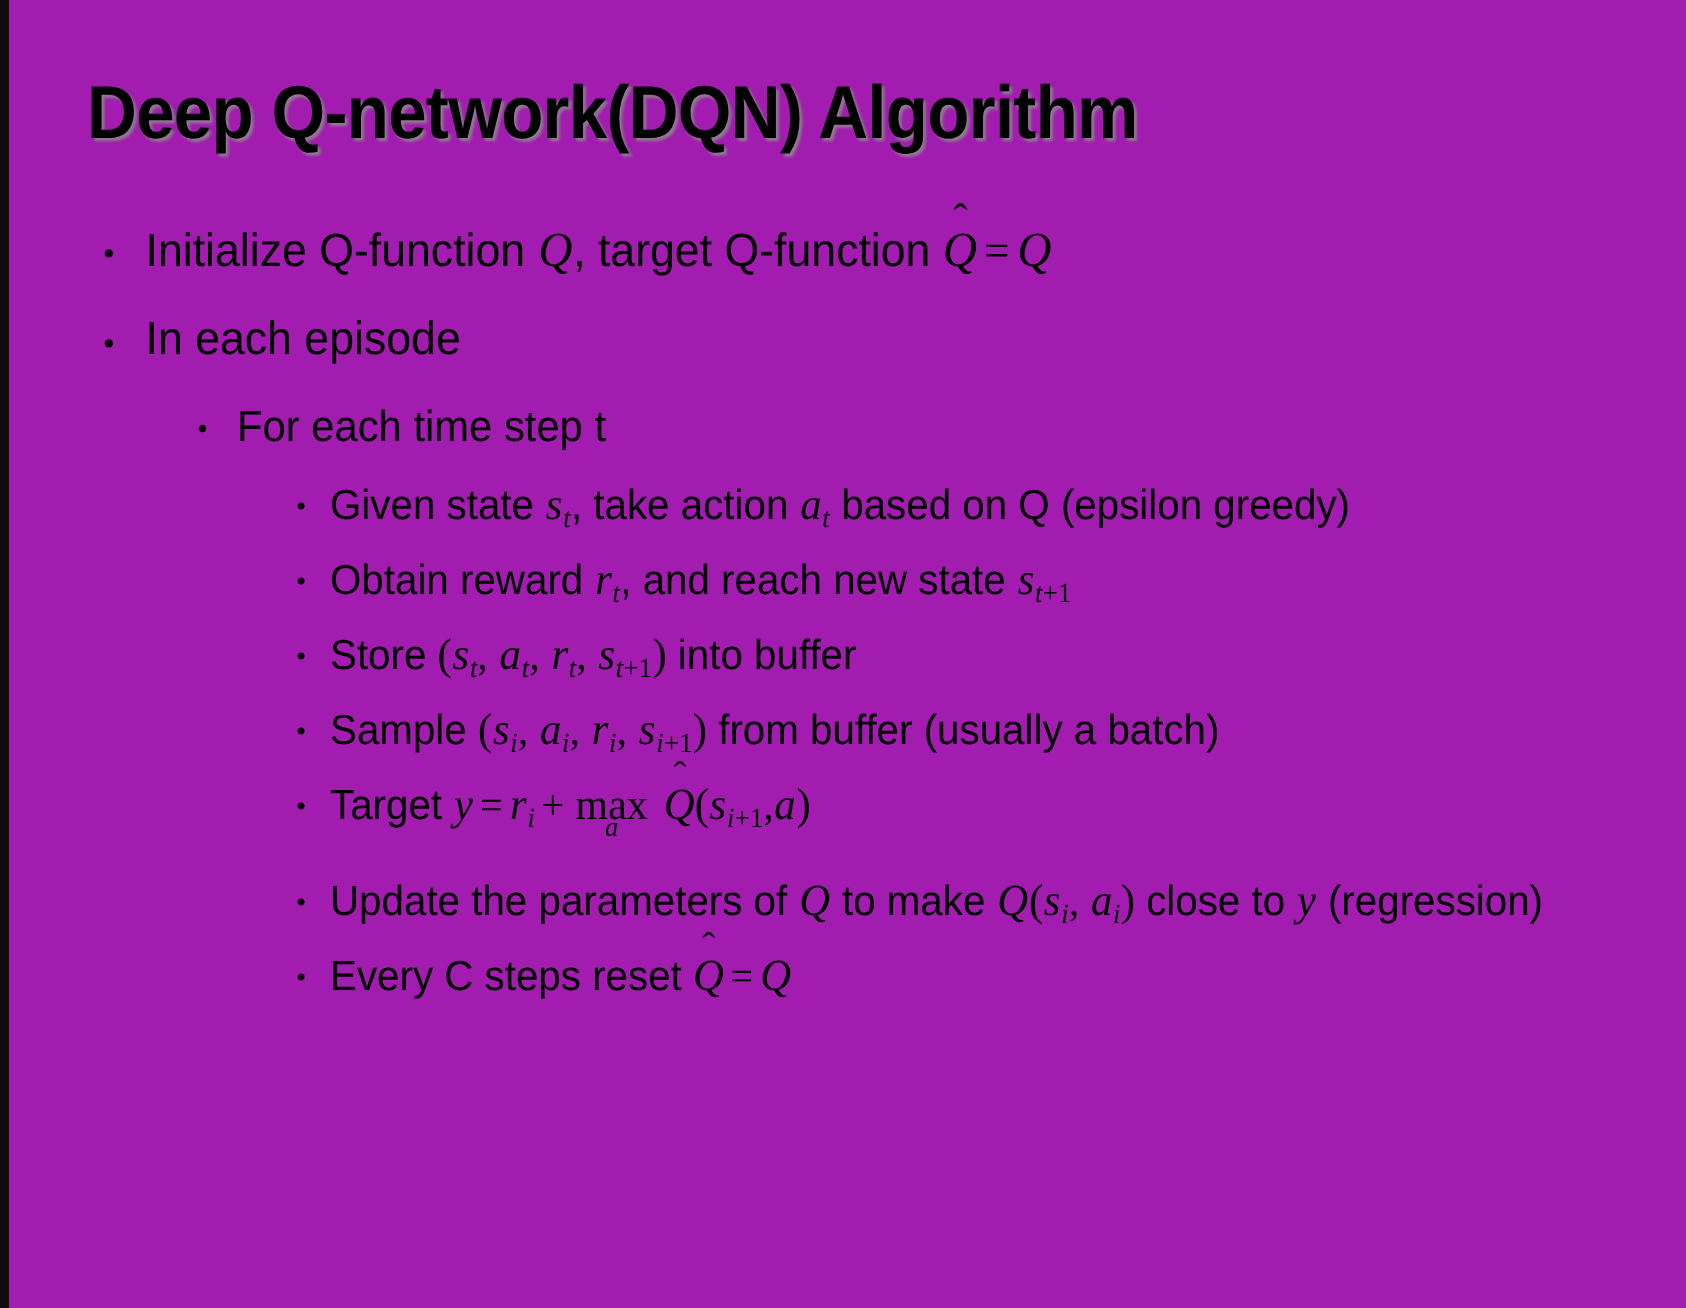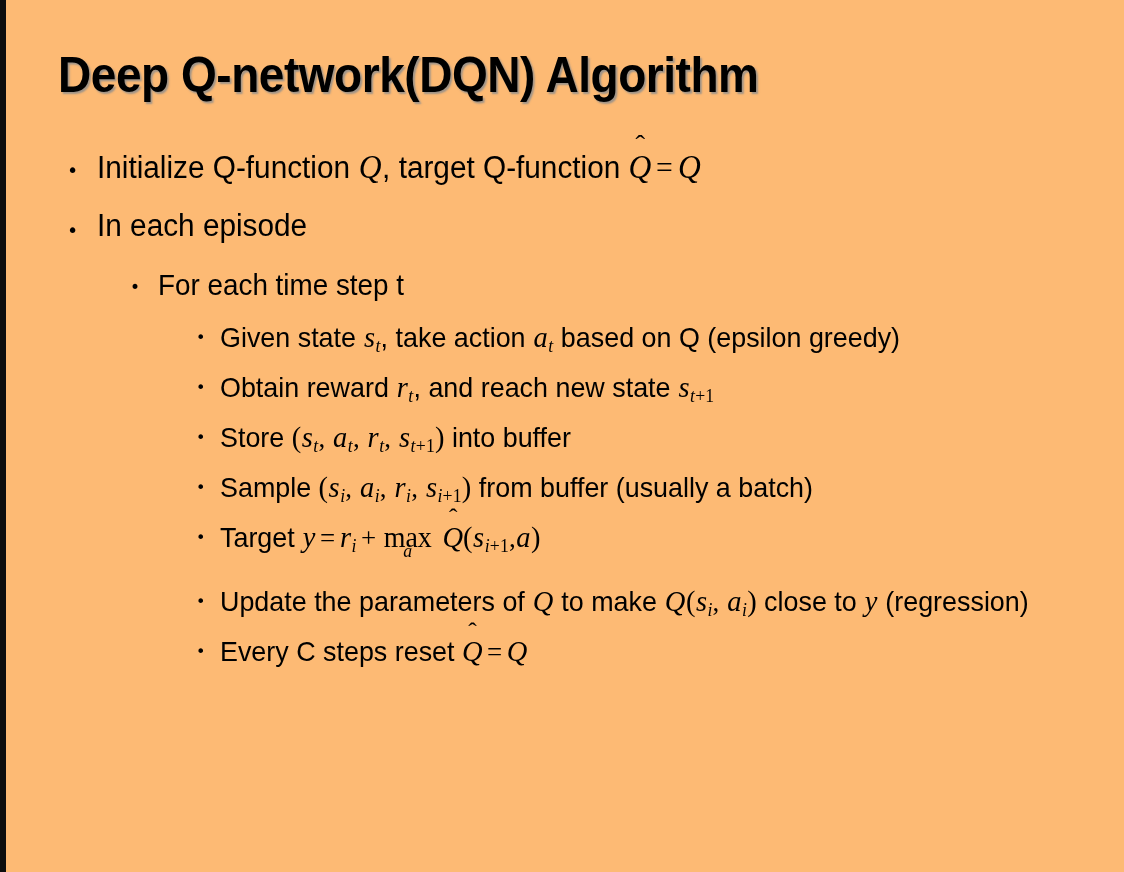--- a/index.html
+++ b/index.html
@@ -9,21 +9,21 @@
   }
   body {
     font-family: "Liberation Sans", sans-serif;
     -webkit-font-smoothing: antialiased;
   }
 
   #slide {
     position: relative;
     width: 1124px;
     height: 872px;
-    background: #fdba74;
+    background: #a21caf;
     overflow: hidden;
   }
 
   
   #left-edge-strip {
     position: absolute;
     left: 0;
     top: 0;
     width: 6px;
     height: 872px;

